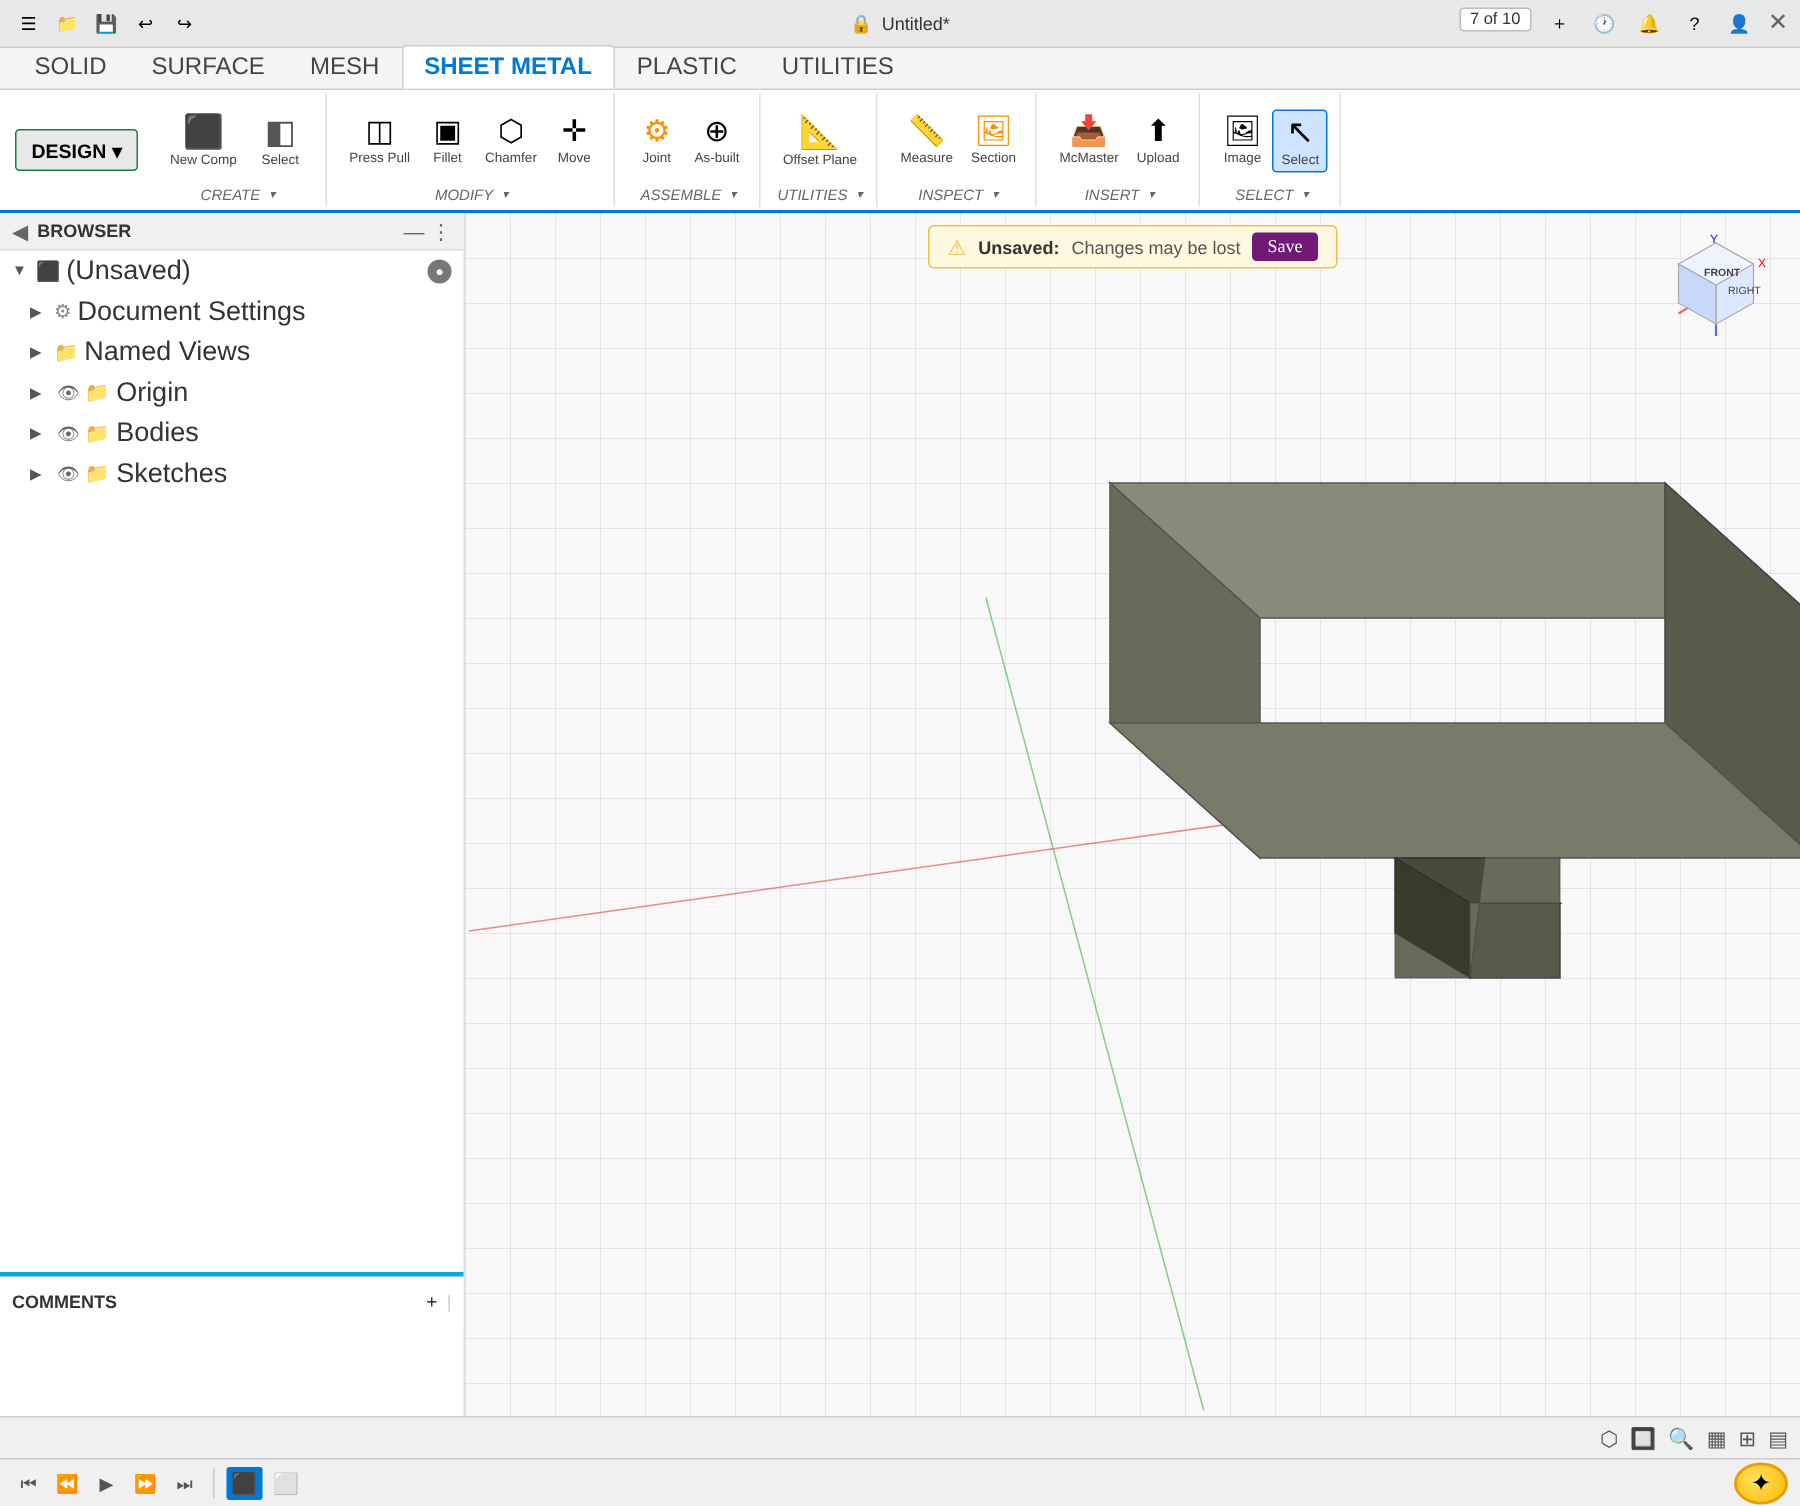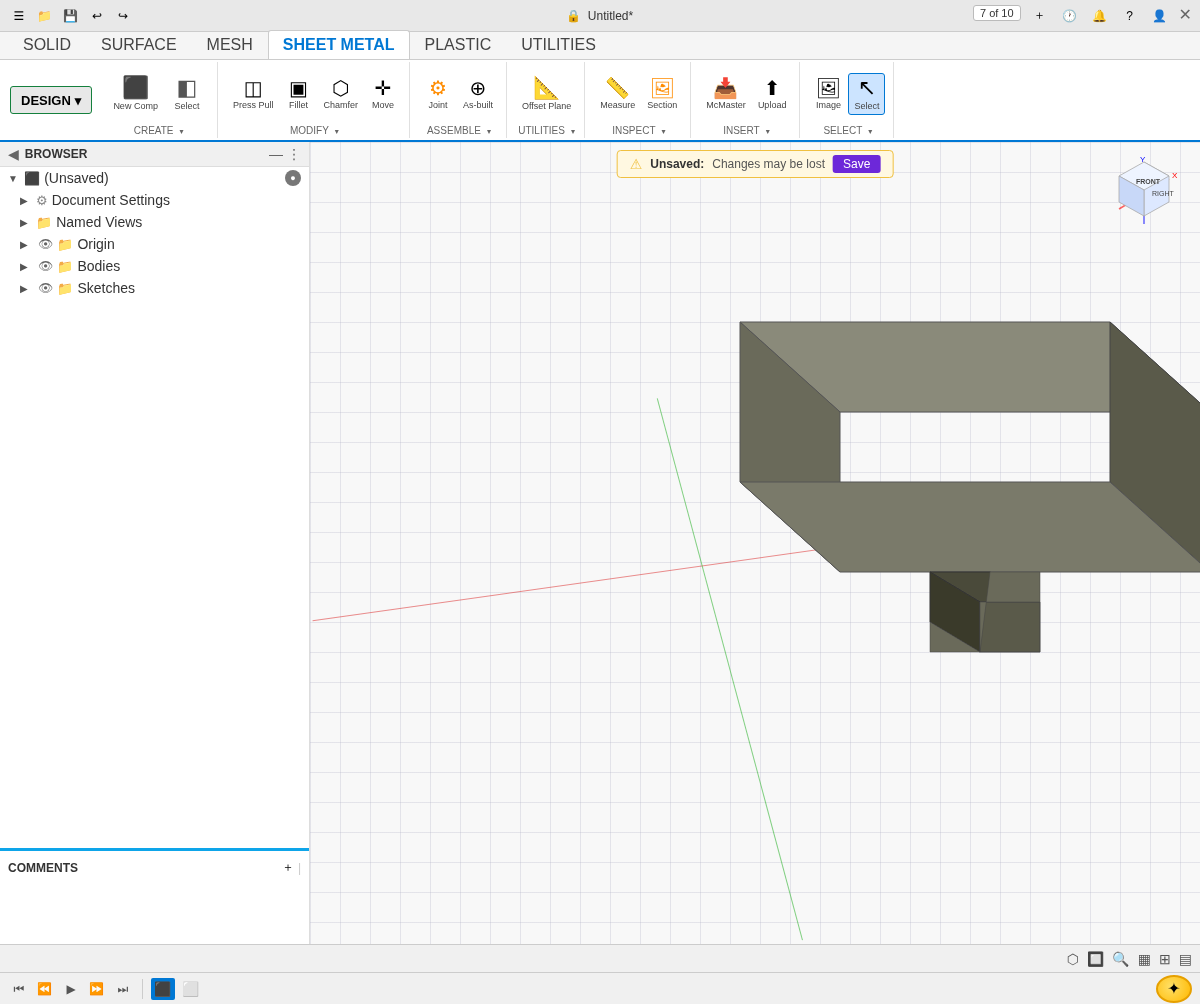--- a/index.html
+++ b/index.html
@@ -67,22 +67,23 @@
       border-right: 1px solid #e0e0e0;
       padding: 2px 8px;
       min-width: 60px;
     }
     .ribbon-group-inner { display: flex; gap: 2px; flex: 1; align-items: center; }
     .ribbon-group-label {
       font-size: 10px;
       color: #666;
       padding-top: 2px;
       display: flex;
-      align-items: flex-end;
+      align-items: flex-start;
       gap: 6px;
+      font-style: italic;
     }
     .ribbon-group-label .dropdown-arrow { font-size: 8px; }
     .ribbon-btn {
       display: flex;
       flex-direction: column;
       align-items: center;
       justify-content: center;
       padding: 3px 5px;
       border-radius: 3px;
       cursor: pointer;
@@ -141,21 +142,21 @@
 
     .tree-item {
       display: flex;
       align-items: center;
       padding: 3px 8px;
       cursor: pointer;
       gap: 4px;
     }
     .tree-chevron { font-size: 10px; color: #555; width: 12px; }
     .tree-icon { font-size: 13px; }
-    .tree-label { font-size: 14px; color: #333; }
+    .tree-label { font-size: 18px; color: #333; }
     .tree-badge {
       background: #777;
       color: #fff;
       border-radius: 50%;
       width: 16px;
       height: 16px;
       font-size: 9px;
       display: flex;
       align-items: center;
       justify-content: center;
@@ -195,27 +196,28 @@
       display: flex;
       align-items: center;
       gap: 8px;
       font-size: 12px;
       color: #555;
       z-index: 10;
     }
     #unsaved-banner .warn-icon { color: #f0c040; font-size: 14px; }
     #unsaved-banner .unsaved-label { font-weight: 600; color: #333; text-align: right; }
     #unsaved-banner .save-btn {
-      background: #6d28d9;
+      background: #701a75;
       color: #fff;
       border: none;
       border-radius: 3px;
       padding: 2px 10px;
       font-size: 12px;
       cursor: pointer;
+      font-family: Liberation Serif, serif;
     }
 
     
     #cube-gizmo {
       position: absolute;
       top: 12px;
       right: 16px;
       width: 80px;
       height: 80px;
     }

